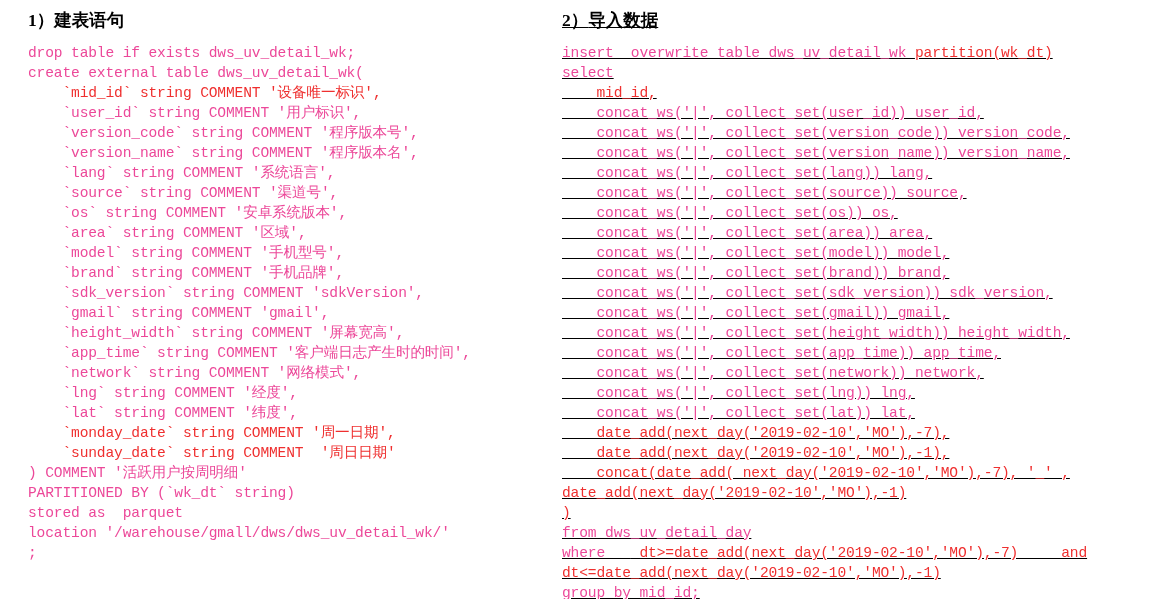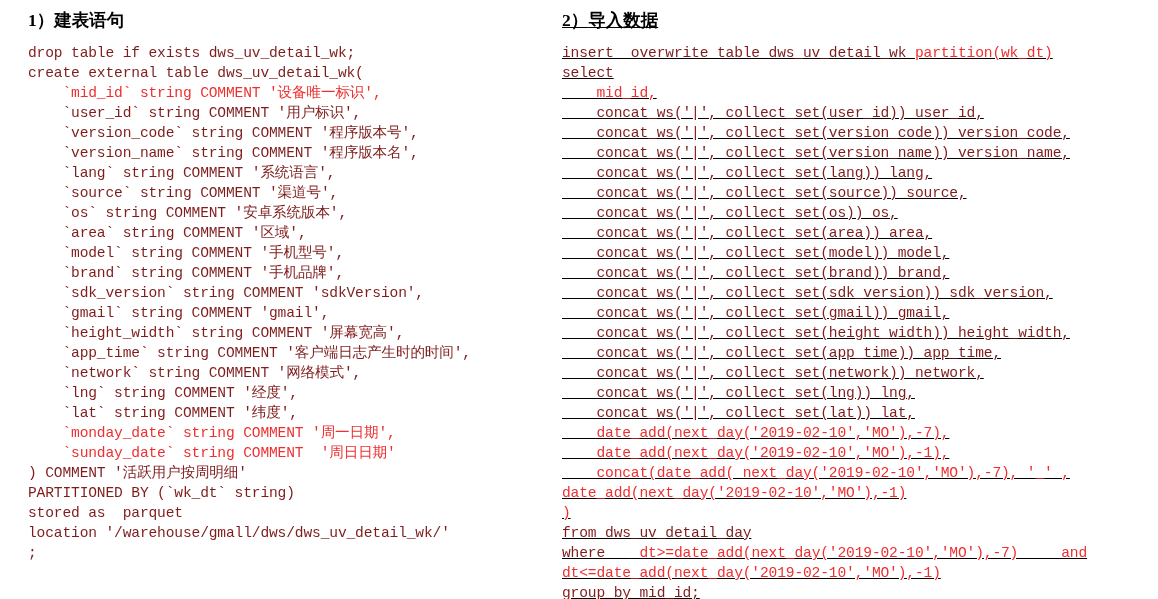--- a/index.html
+++ b/index.html
@@ -55,21 +55,21 @@
     white-space: pre;
     color: #1a1a1a;
     letter-spacing: -0.15px;
   }
   .code .ln {
     display: block;
     white-space: pre;
     min-height: 20px;
   }
   .red { color: #ef2f2f; }
-  .blk { color: #7f1d1d; margin-top: 28px; }
+  .blk { color: #ec4899; margin-top: 28px; }
 </style>
 </head>
 <body>
 
 <div class="page">
 
   <div class="column col-left">
     <div class="heading"><span class="num">1）</span><span>建表语句</span></div>
     <div class="code" id="left-code"><span class="ln"><span class="blk">drop table if exists dws_uv_detail_wk;</span></span><span class="ln"><span class="blk">create external table dws_uv_detail_wk(</span></span><span class="ln"><span class="red">    `mid_id` string COMMENT '设备唯一标识',</span></span><span class="ln"><span class="blk">    `user_id` string COMMENT '用户标识',</span></span><span class="ln"><span class="blk">    `version_code` string COMMENT '程序版本号',</span></span><span class="ln"><span class="blk">    `version_name` string COMMENT '程序版本名',</span></span><span class="ln"><span class="blk">    `lang` string COMMENT '系统语言',</span></span><span class="ln"><span class="blk">    `source` string COMMENT '渠道号',</span></span><span class="ln"><span class="blk">    `os` string COMMENT '安卓系统版本',</span></span><span class="ln"><span class="blk">    `area` string COMMENT '区域',</span></span><span class="ln"><span class="blk">    `model` string COMMENT '手机型号',</span></span><span class="ln"><span class="blk">    `brand` string COMMENT '手机品牌',</span></span><span class="ln"><span class="blk">    `sdk_version` string COMMENT 'sdkVersion',</span></span><span class="ln"><span class="blk">    `gmail` string COMMENT 'gmail',</span></span><span class="ln"><span class="blk">    `height_width` string COMMENT '屏幕宽高',</span></span><span class="ln"><span class="blk">    `app_time` string COMMENT '客户端日志产生时的时间',</span></span><span class="ln"><span class="blk">    `network` string COMMENT '网络模式',</span></span><span class="ln"><span class="blk">    `lng` string COMMENT '经度',</span></span><span class="ln"><span class="blk">    `lat` string COMMENT '纬度',</span></span><span class="ln"><span class="red">    `monday_date` string COMMENT '周一日期',</span></span><span class="ln"><span class="red">    `sunday_date` string COMMENT  '周日日期'</span></span><span class="ln"><span class="blk">) COMMENT '活跃用户按周明细'</span></span><span class="ln"><span class="blk">PARTITIONED BY (`wk_dt` string)</span></span><span class="ln"><span class="blk">stored as  parquet</span></span><span class="ln"><span class="blk">location '/warehouse/gmall/dws/dws_uv_detail_wk/'</span></span><span class="ln"><span class="blk">;</span></span></div>
   </div>

